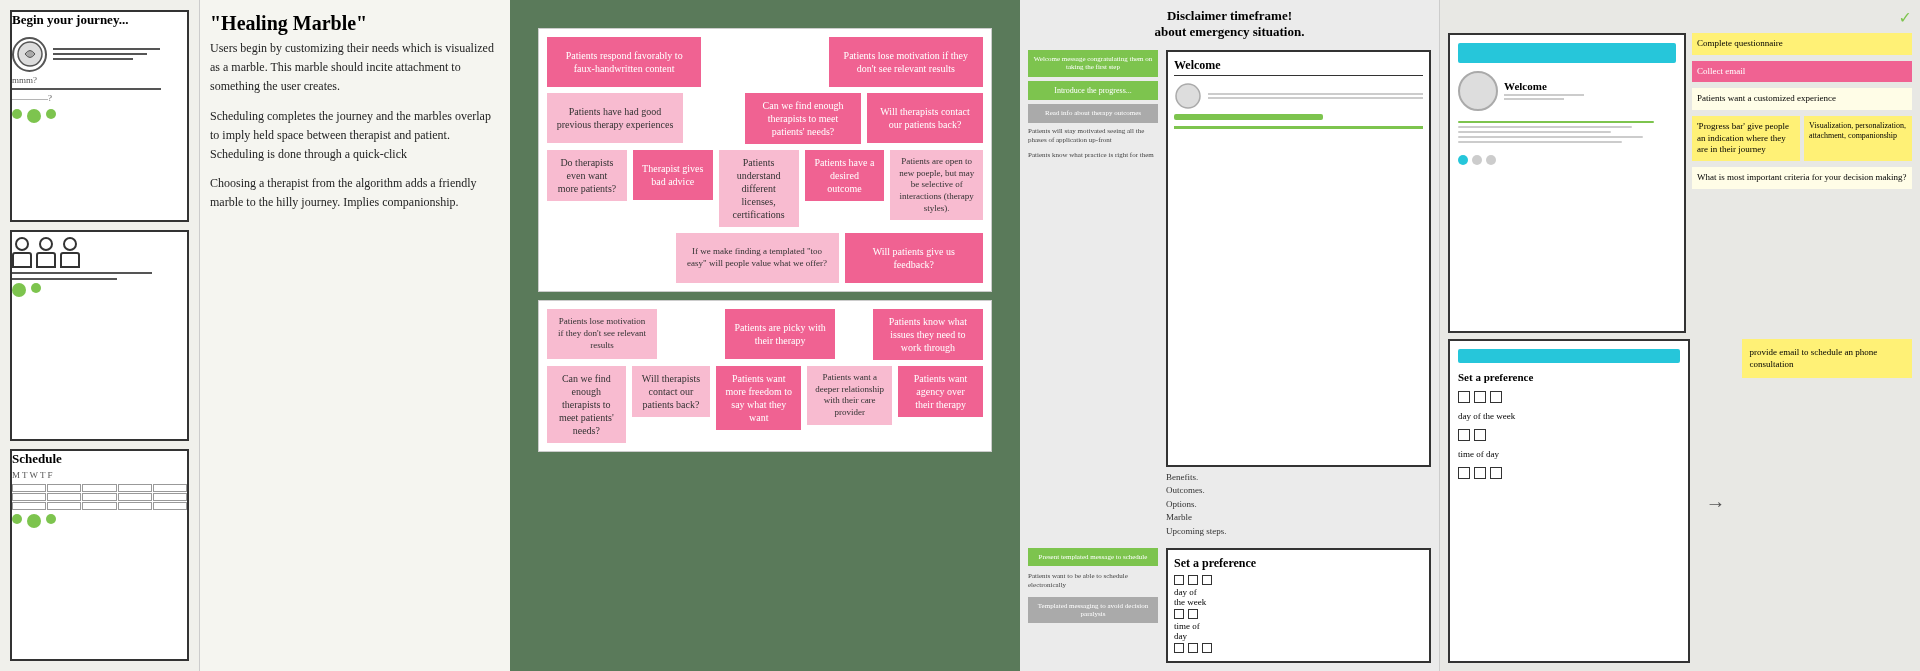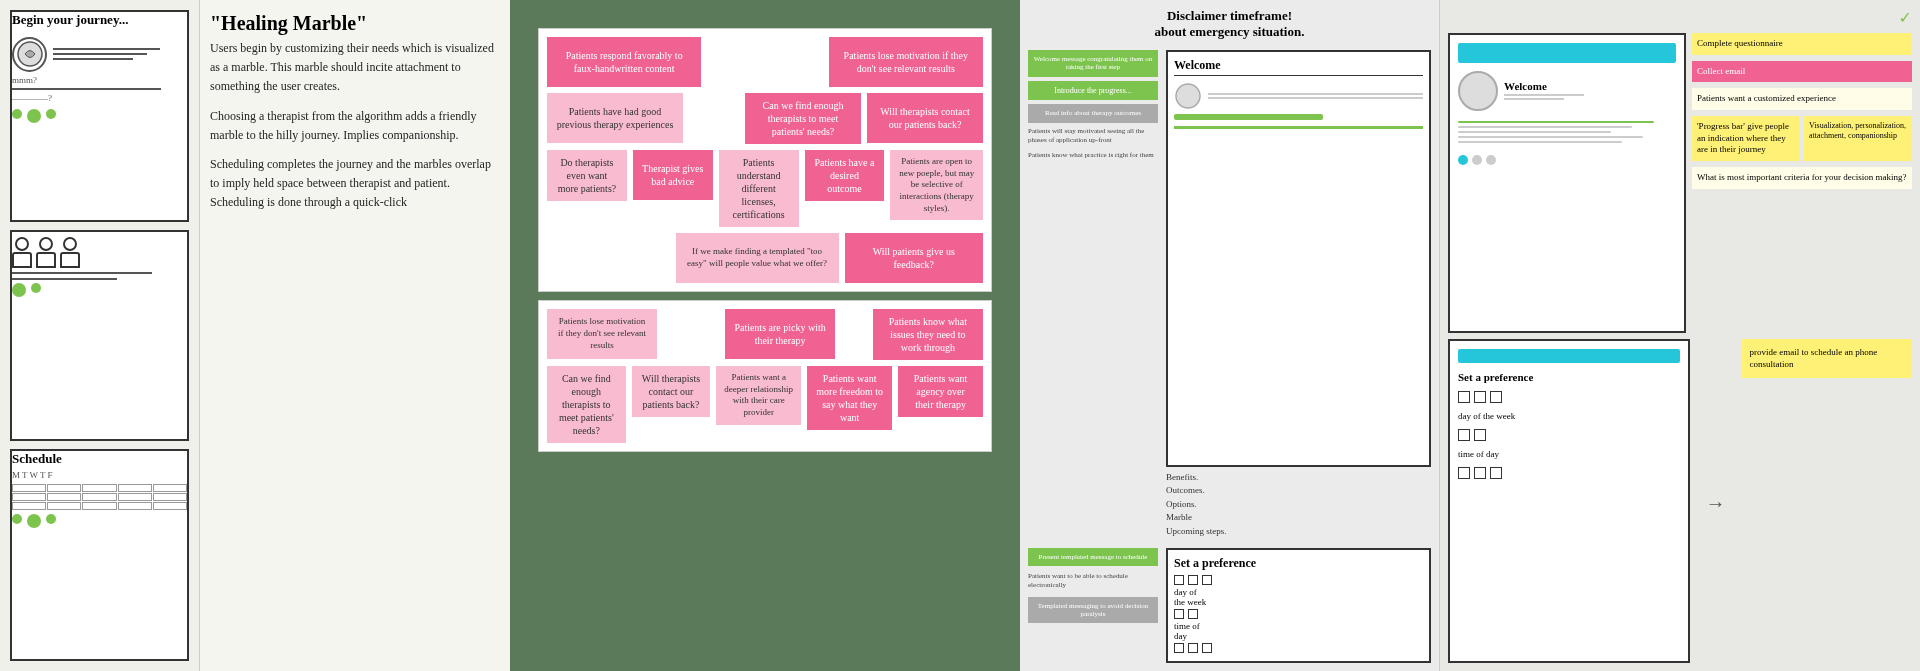--- a/index.html
+++ b/index.html
@@ -451,24 +451,24 @@
       </div>
     </div>
   </div>
 
   <div class="text-col">
     <div>
       <div class="healing-title">"Healing Marble"</div>
       <div class="handwritten-text">Users begin by customizing their needs which is visualized as a marble. This marble should incite attachment to something the user creates.</div>
     </div>
     <div>
+      <div class="handwritten-text">Scheduling completes the journey and the marbles overlap to imply held space between therapist and patient. Scheduling is done through a quick-click</div>
+    </div>
+    <div>
       <div class="handwritten-text">Choosing a therapist from the algorithm adds a friendly marble to the hilly journey. Implies companionship.</div>
-    </div>
-    <div>
-      <div class="handwritten-text">Scheduling completes the journey and the marbles overlap to imply held space between therapist and patient. Scheduling is done through a quick-click</div>
     </div>
   </div>
 </div>
 
 <div class="middle-panel">
 
   <div class="sticky-section">
 
     <div class="sticky-row">
       <div class="sticky-note sticky-pink" style="flex:1.2;">Patients respond favorably to faux-handwritten content</div>
@@ -504,22 +504,22 @@
       <div class="sticky-note sticky-light-pink" style="flex:1.1;font-size:9px;">Patients lose motivation if they don't see relevant results</div>
       <div class="sticky-empty" style="flex:0.5;"></div>
       <div class="sticky-note sticky-pink" style="flex:1.1;margin-left:13px;">Patients are picky with their therapy</div>
       <div class="sticky-empty" style="flex:0.3;"></div>
       <div class="sticky-note sticky-pink" style="flex:1.1;">Patients know what issues they need to work through</div>
     </div>
 
     <div class="sticky-row">
       <div class="sticky-note sticky-light-pink" style="flex:1;">Can we find enough therapists to meet patients' needs?</div>
       <div class="sticky-note sticky-light-pink" style="flex:1;">Will therapists contact our patients back?</div>
+      <div class="sticky-note sticky-pink" style="flex:1.1;">Patients want more freedom to say what they want</div>
       <div class="sticky-note sticky-light-pink" style="flex:1.1;font-size:9px;">Patients want a deeper relationship with their care provider</div>
-      <div class="sticky-note sticky-pink" style="flex:1.1;">Patients want more freedom to say what they want</div>
       <div class="sticky-note sticky-pink" style="flex:1.1;">Patients want agency over their therapy</div>
     </div>
   </div>
 </div>
 
 <div class="right-panel">
 
   <div class="wireframe-col">
     <div class="wireframe-title" style="font-family:Georgia,serif;font-size:13px;">Disclaimer timeframe!<br>about emergency situation.</div>
 

